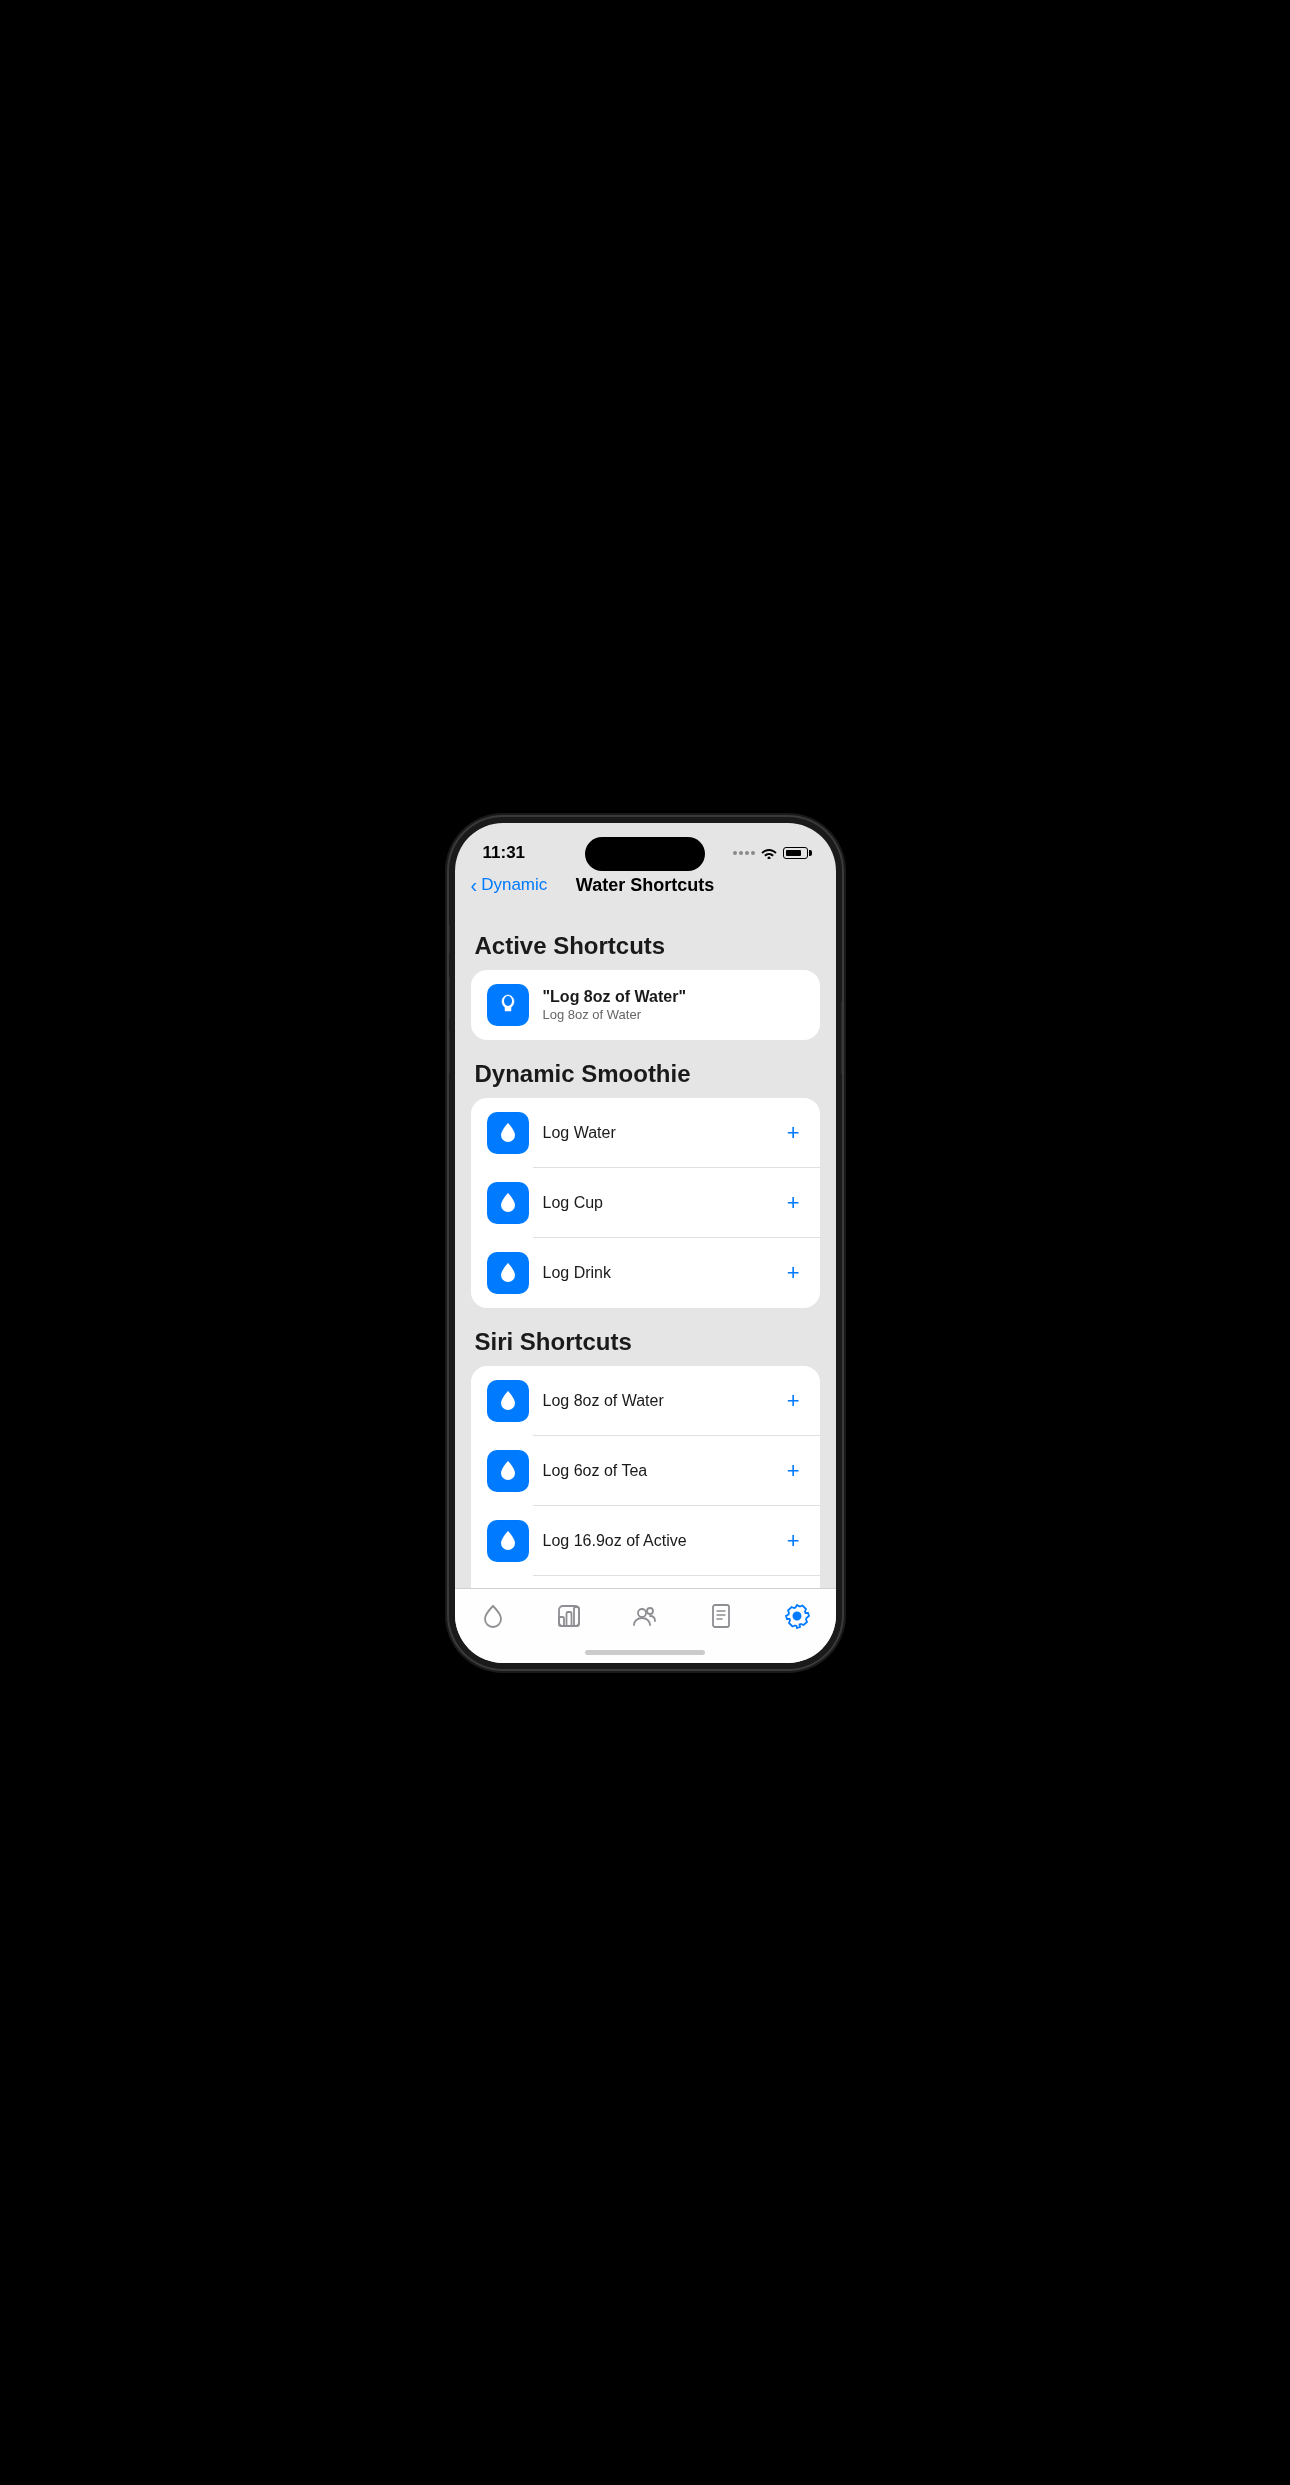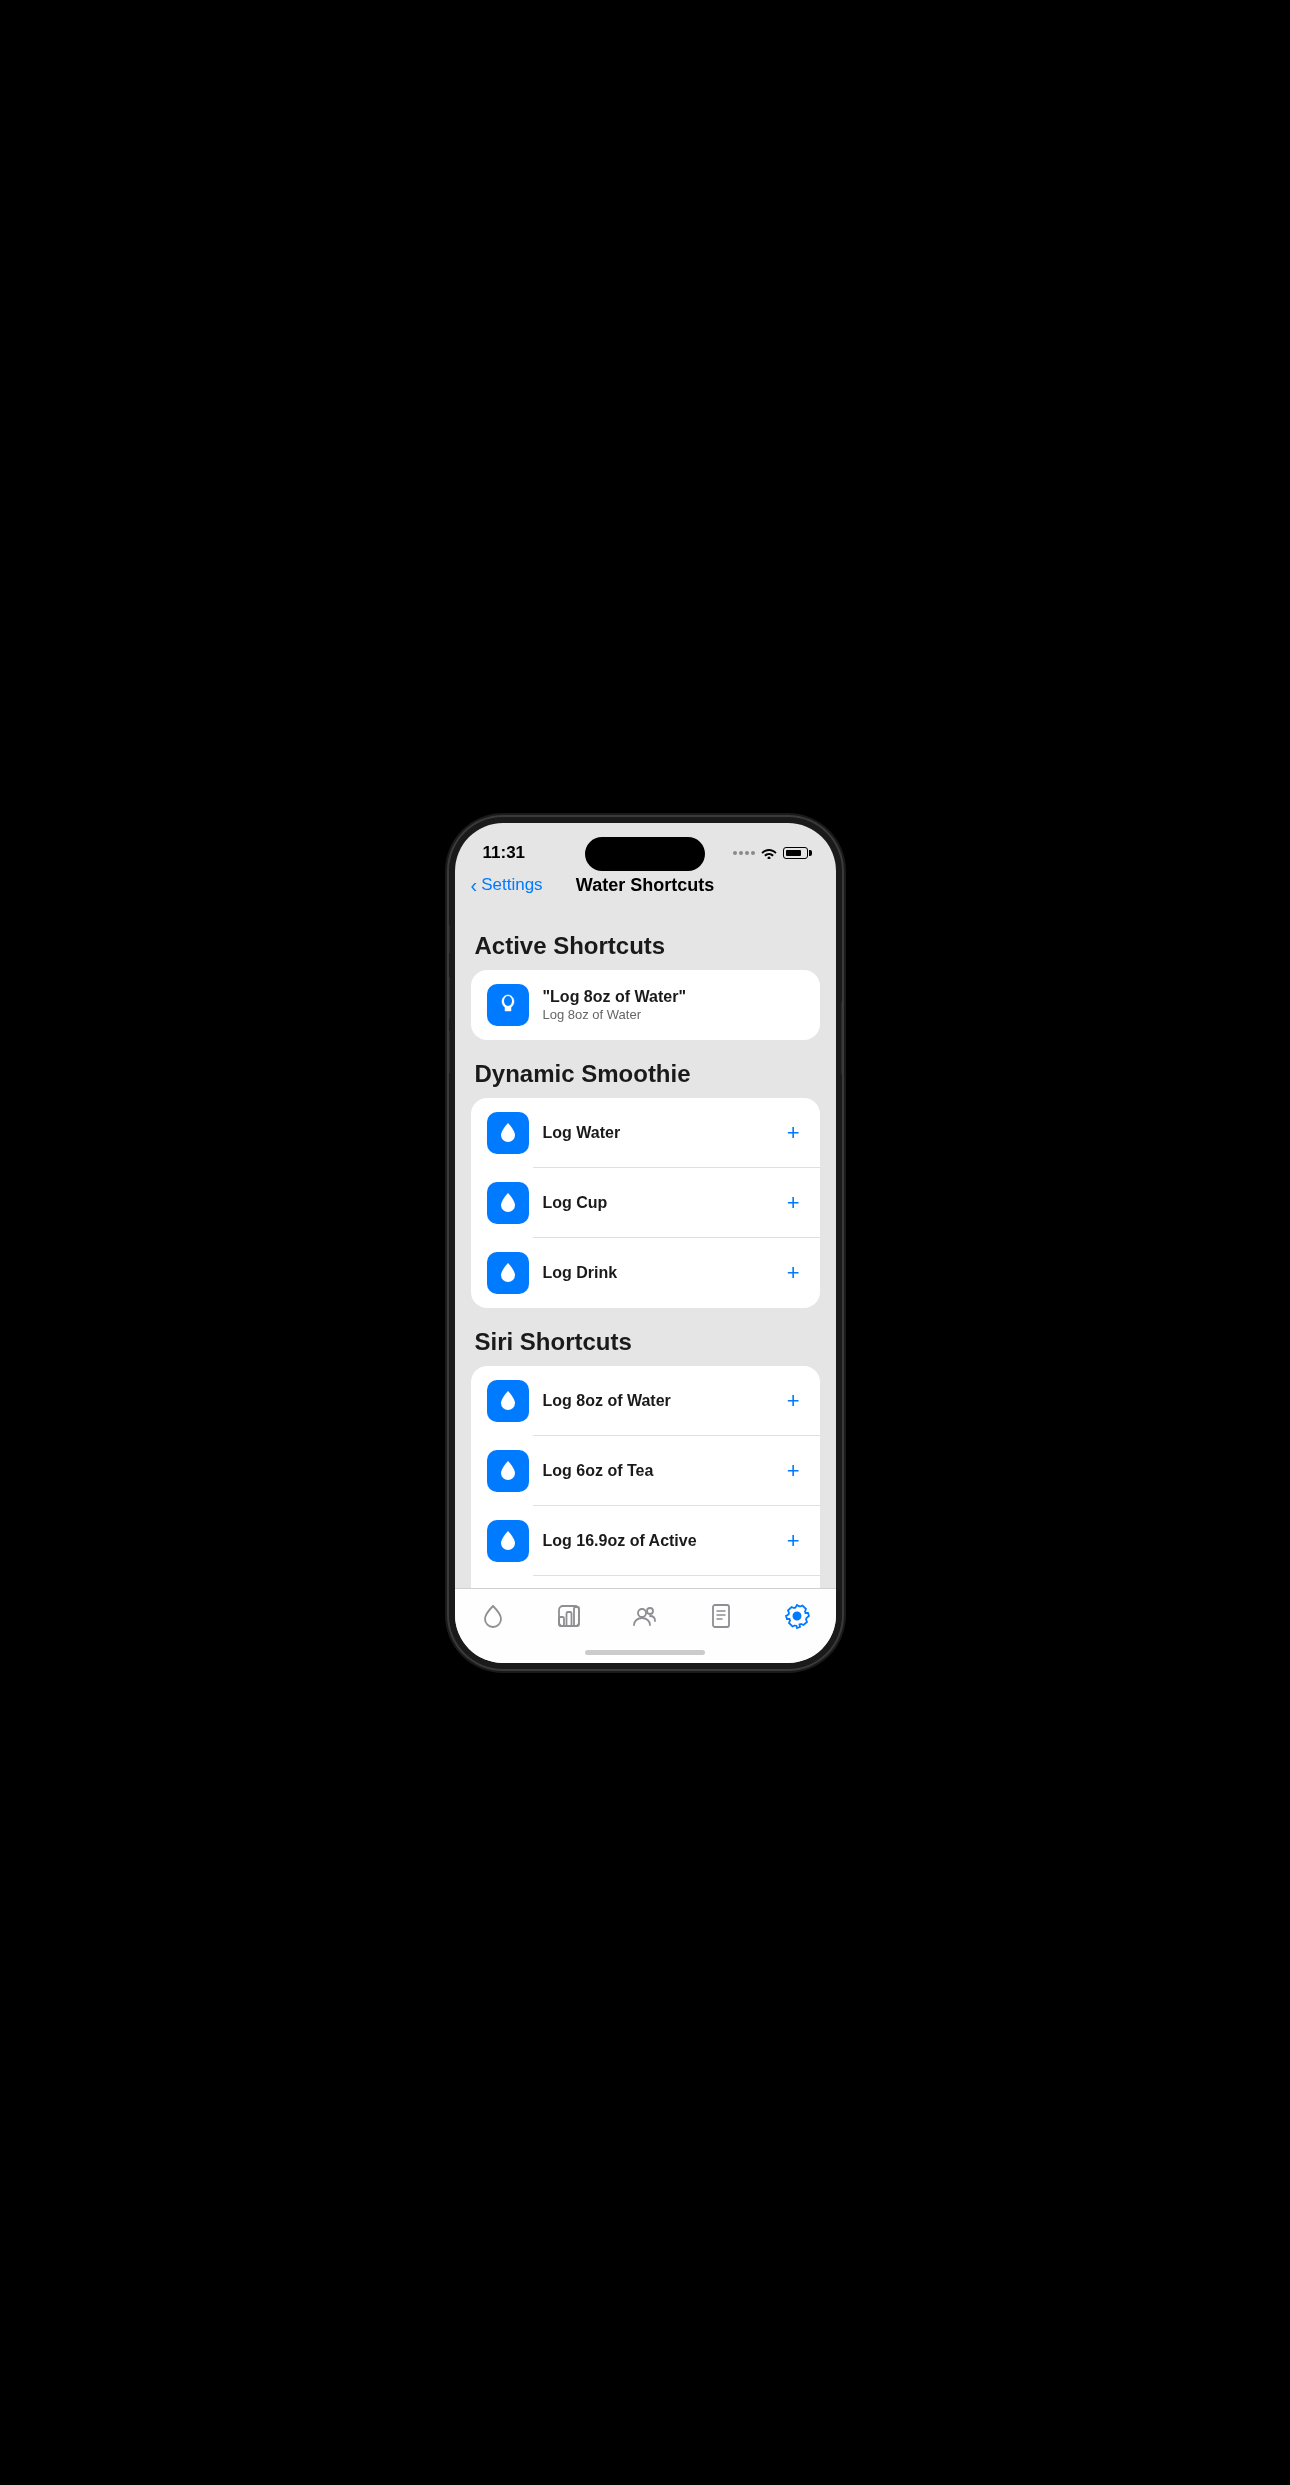--- a/index.html
+++ b/index.html
@@ -218,21 +218,21 @@
       width: 26px;
       height: 26px;
     }
 
     .shortcut-text {
       flex: 1;
     }
 
     .shortcut-title {
       font-size: 16px;
-      font-weight: 700;
+      font-weight: 400;
       color: #1a1a1a;
     }
 
     .shortcut-subtitle {
       font-size: 13px;
       color: #666;
       margin-top: 1px;
     }
 
     .shortcut-quote {
@@ -360,21 +360,21 @@
         </svg>
         <div class="battery-icon">
           <div class="battery-fill"></div>
         </div>
       </div>
     </div>
 
     <div class="nav-header">
       <div class="back-button">
         <span class="back-chevron">‹</span>
-        <span>Settings</span>
+        <span>Dynamic</span>
       </div>
       <span class="nav-title">Water Shortcuts</span>
     </div>
 
     <div class="content">
 
       <div class="section-header">Active Shortcuts</div>
       <div class="card">
         <div class="shortcut-item">
           <div class="shortcut-icon">

